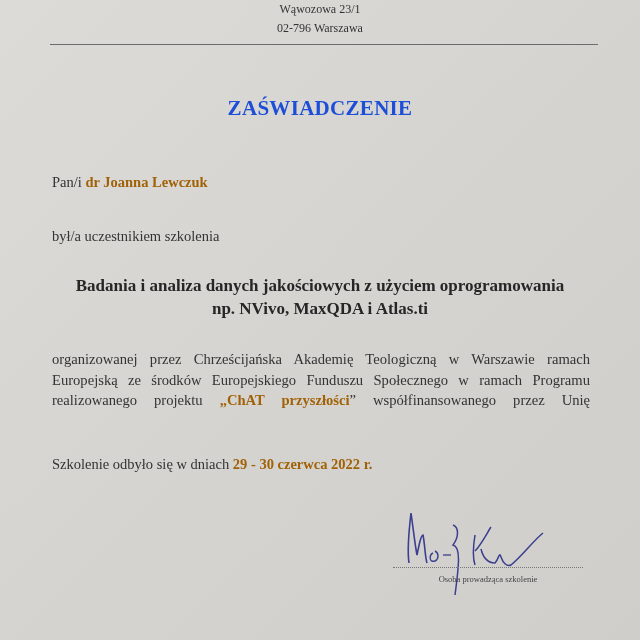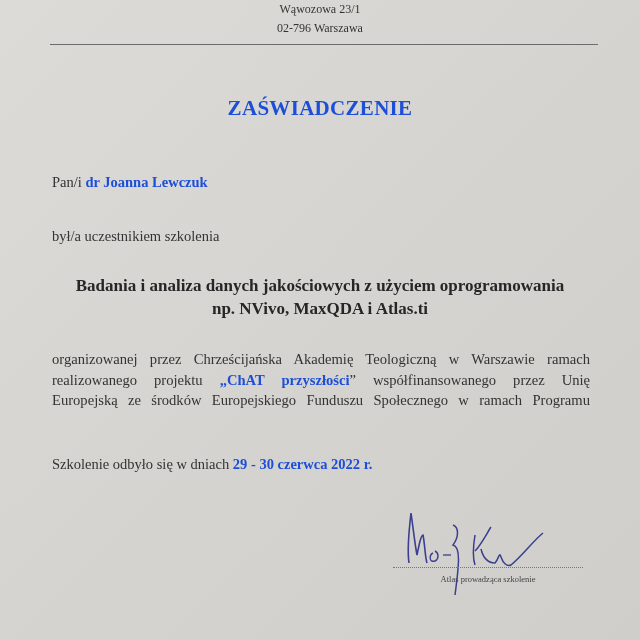--- a/index.html
+++ b/index.html
@@ -10,21 +10,21 @@
     color: #2b2b2b;
     position: relative;
   }
   .abs { position: absolute; }
   .addr { left: 0; width: 640px; text-align: center; font-size: 12px; color: #333; }
   #addr1 { top: 2px; }
   #addr2 { top: 21px; }
   .rule { left: 50px; width: 548px; top: 44px; height: 1px; background: #6b6b6b; }
   .title { left: 0; width: 640px; top: 96px; text-align: center; font-size: 21px; font-weight: bold; letter-spacing: 0.3px; color: #1d4ed8; }
   .line { left: 52px; font-size: 14.5px; color: #333; white-space: nowrap; }
-  b { color: #1d4ed8; }
+  b { color: #a16207; }
   .course { left: 0; width: 640px; text-align: center; font-size: 17px; font-weight: bold; color: #262626; }
   .para { left: 52px; width: 538px; top: 349px; font-size: 14.6px; line-height: 20.5px; text-align: justify; color: #333; }
   .para .ln { display: block; text-align: justify; text-align-last: justify; white-space: nowrap; }
   .para .ln.last { text-align-last: left; }
   .dots { left: 393px; width: 190px; top: 567px; height: 0; border-top: 1px dotted #777; }
   .caption { left: 393px; width: 190px; top: 574px; text-align: center; font-size: 8.5px; color: #444; }
   svg.sig { position: absolute; left: 395px; top: 505px; }
 </style>
 </head>
 <body>
@@ -40,31 +40,31 @@
   <b>dr Joanna Lewczuk</b>
 </div>
 
 <div class="abs line" style="top:228px;">był/a uczestnikiem szkolenia</div>
 
 <div class="abs course" style="top:276px;">Badania i analiza danych jakościowych z użyciem oprogramowania</div>
 <div class="abs course" style="top:299px;">np. NVivo, MaxQDA i Atlas.ti</div>
 
 <div class="abs para">
   <span class="ln">organizowanej przez Chrześcijańska Akademię Teologiczną w Warszawie ramach</span>
+  <span class="ln">Europejską ze środków Europejskiego Funduszu Społecznego w ramach Programu</span>
   <span class="ln"><span>realizowanego projektu</span> <b>„ChAT przyszłości</b><span>” współfinansowanego przez Unię</span></span>
-  <span class="ln">Europejską ze środków Europejskiego Funduszu Społecznego w ramach Programu</span>
 </div>
 
 <div class="abs line" style="top:456px;">
   <span>Szkolenie odbyło się w dniach</span>
   <b>29 - 30 czerwca 2022 r.</b>
 </div>
 
 <svg class="sig" width="160" height="95" viewBox="0 0 160 95">
   <path d="M14 58 C12 45 14 25 16 8 C18 22 20 40 22 50 C24 40 26 30 28 30 C30 40 30 52 32 58" fill="none" stroke="#3b3f8f" stroke-width="1.6"></path>
   <path d="M38 48 C34 50 34 58 40 56 C44 54 44 48 40 46" fill="none" stroke="#3b3f8f" stroke-width="1.4"></path>
   <path d="M48 50 L56 50" stroke="#3b3f8f" stroke-width="1.3"></path>
   <path d="M58 20 C64 22 64 32 58 40 C66 42 64 60 60 90" fill="none" stroke="#3b3f8f" stroke-width="1.5"></path>
   <path d="M80 30 C78 42 78 54 80 60 M80 46 C86 40 92 28 96 22 M86 44 C88 52 92 58 100 58 C104 54 104 46 106 52 C108 58 112 62 116 60 C128 50 138 36 148 28" fill="none" stroke="#3b3f8f" stroke-width="1.5"></path>
 </svg>
 
 <div class="abs dots"></div>
-<div class="abs caption">Atlas prowadząca szkolenie</div>
+<div class="abs caption">Osoba prowadząca szkolenie</div>
 
 </body></html>

